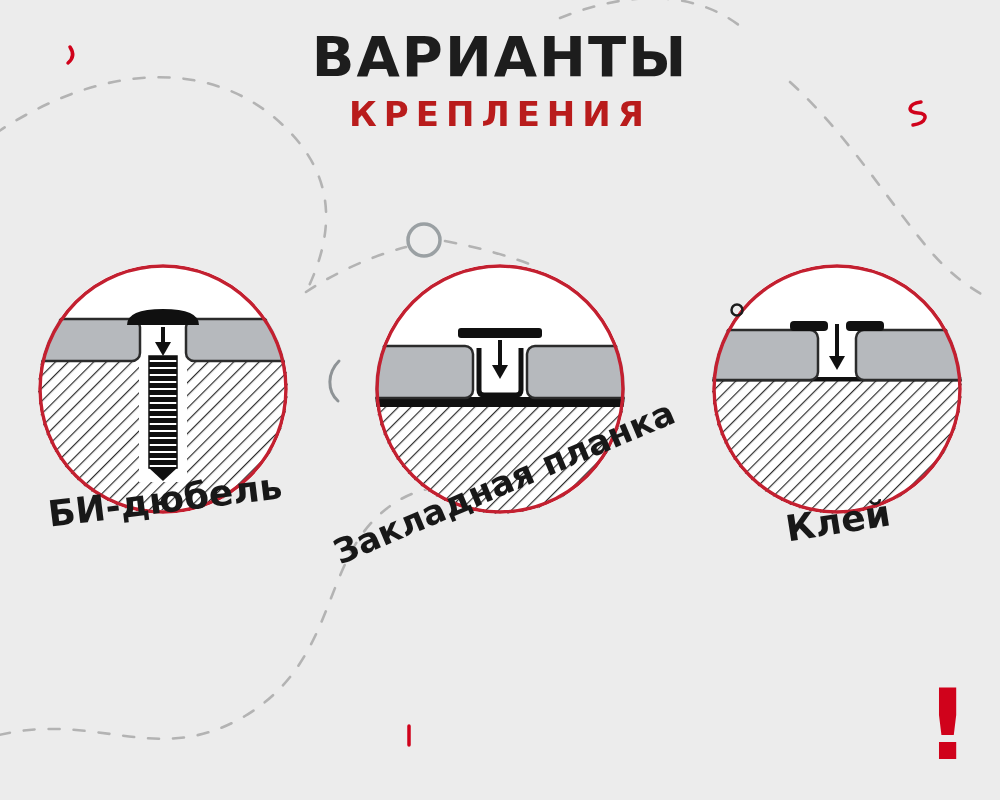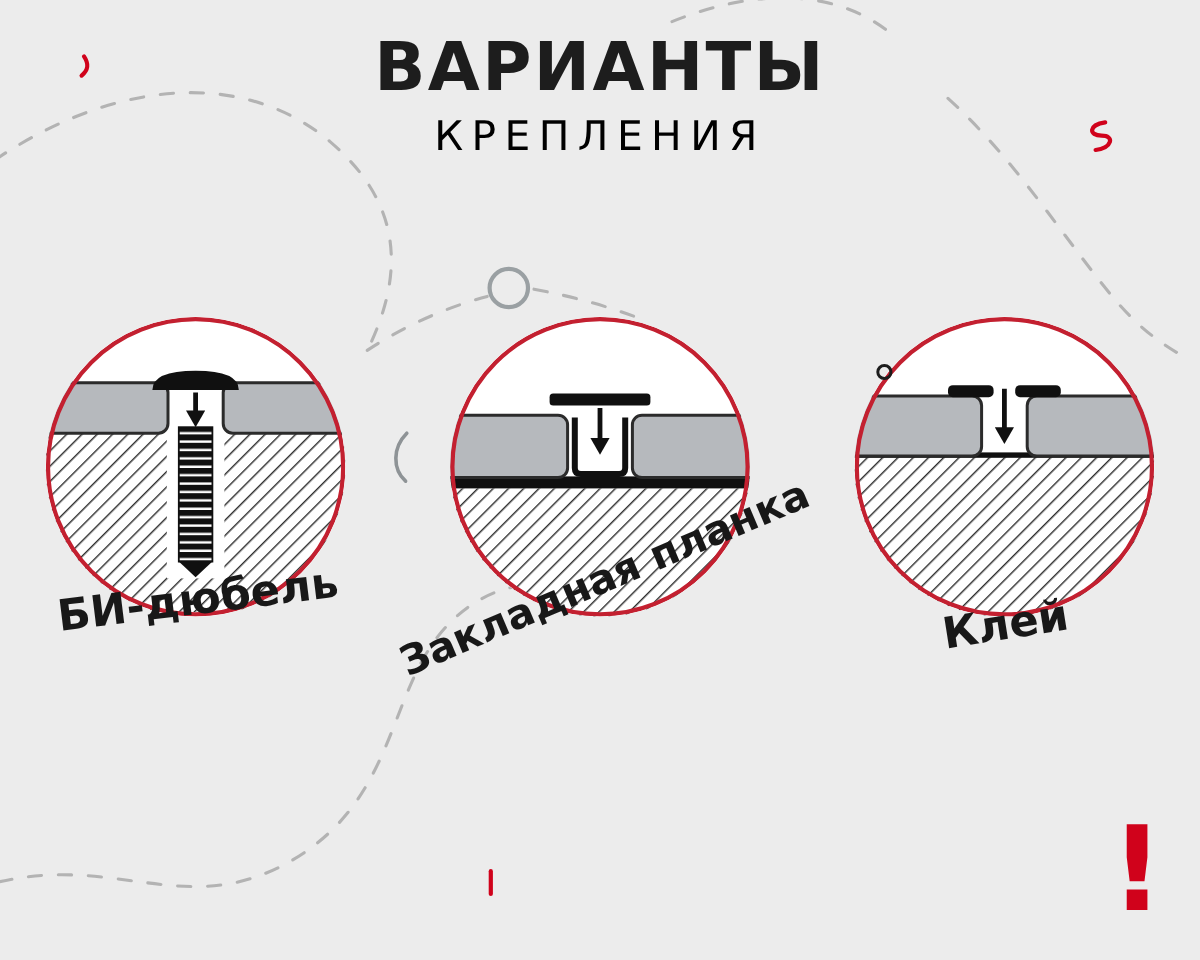--- a/index.html
+++ b/index.html
@@ -8,21 +8,21 @@
     background:#ececec;
     font-family:"DejaVu Sans","Liberation Sans",sans-serif;
     color:#1c1c1c;
   }
   .deco-svg{position:absolute;left:0;top:0;width:1000px;height:800px;pointer-events:none;}
   .deco-back{z-index:0;}
   .deco-front{z-index:5;}
 
   .header{position:absolute;top:26px;left:0;right:0;text-align:center;z-index:2;}
   .title{font-size:56px;font-weight:800;letter-spacing:2px;line-height:1.1;color:#1d1d1d;}
-  .subtitle{font-size:34px;font-weight:400;letter-spacing:7px;margin-top:6px;color:#000000;}
+  .subtitle{font-size:34px;font-weight:700;letter-spacing:7px;margin-top:6px;color:#b91c1c;}
 
   .circle{
     position:absolute;width:250px;height:250px;border-radius:50%;
     background:#ffffff;overflow:hidden;z-index:1;
   }
   .circle svg{display:block;width:250px;height:250px;}
   .c1{left:38px;top:264px;}
   .c2{left:375px;top:264px;}
   .c3{left:712px;top:264px;}
 

